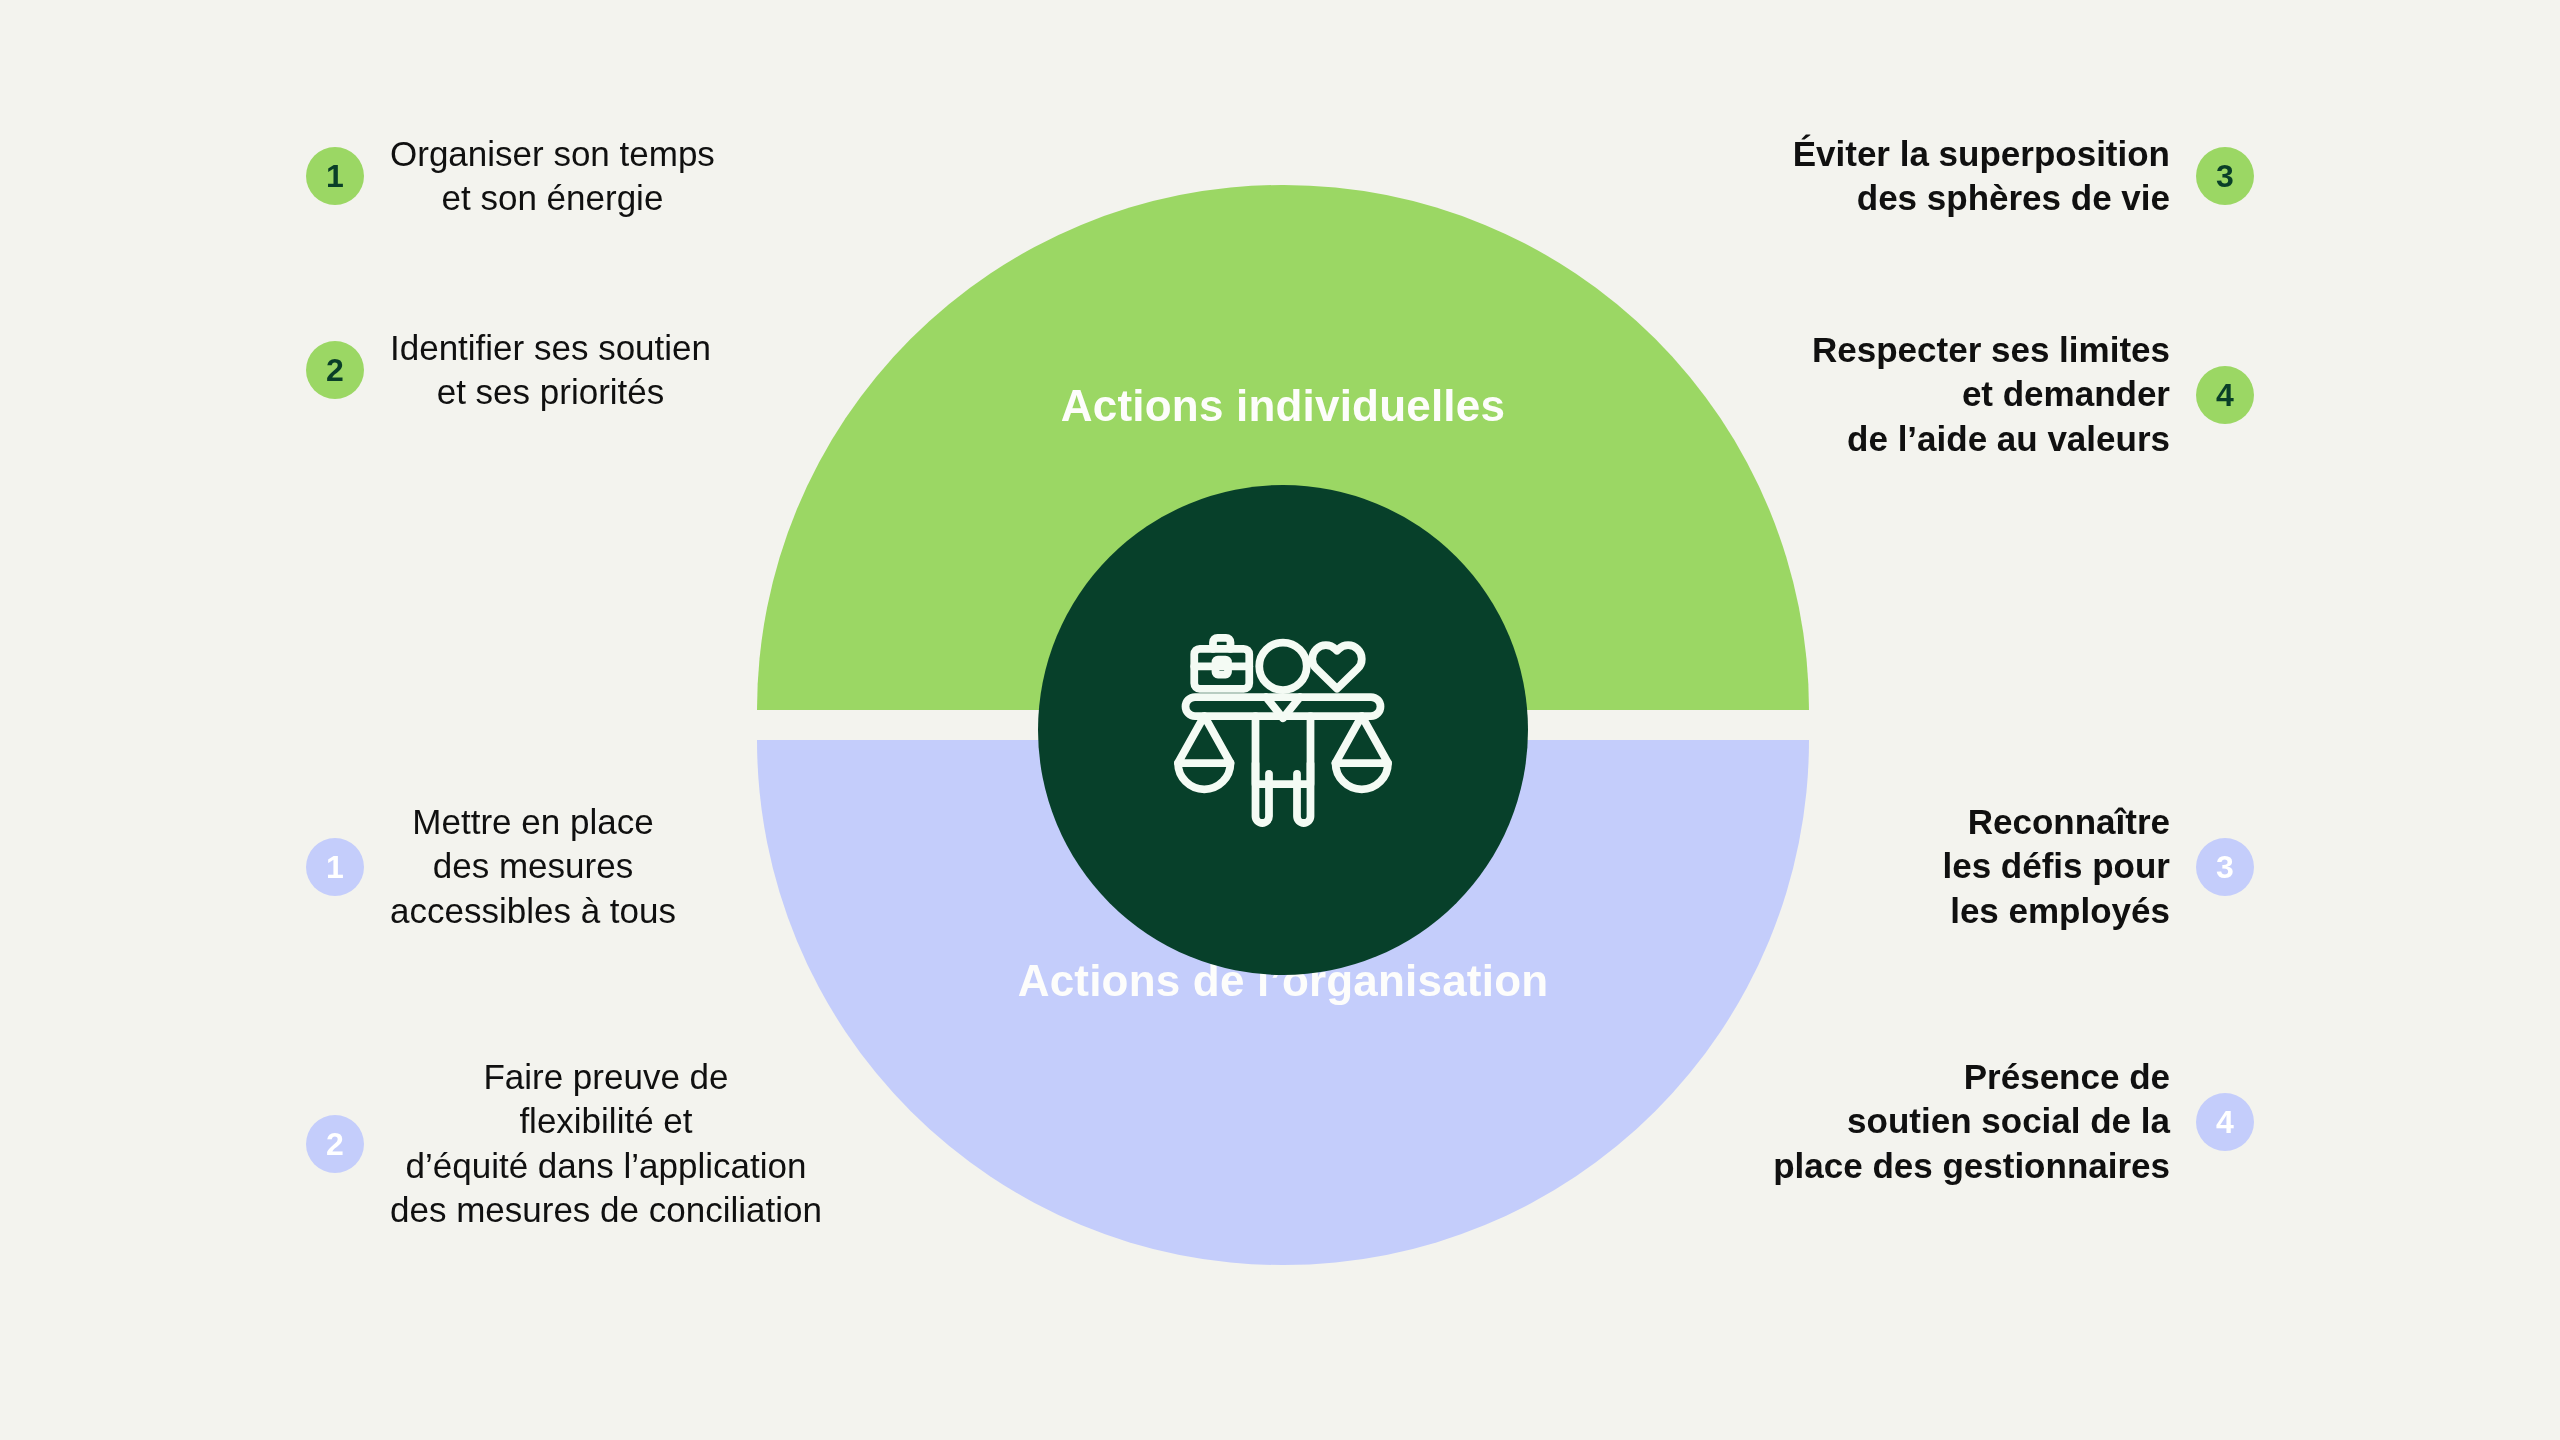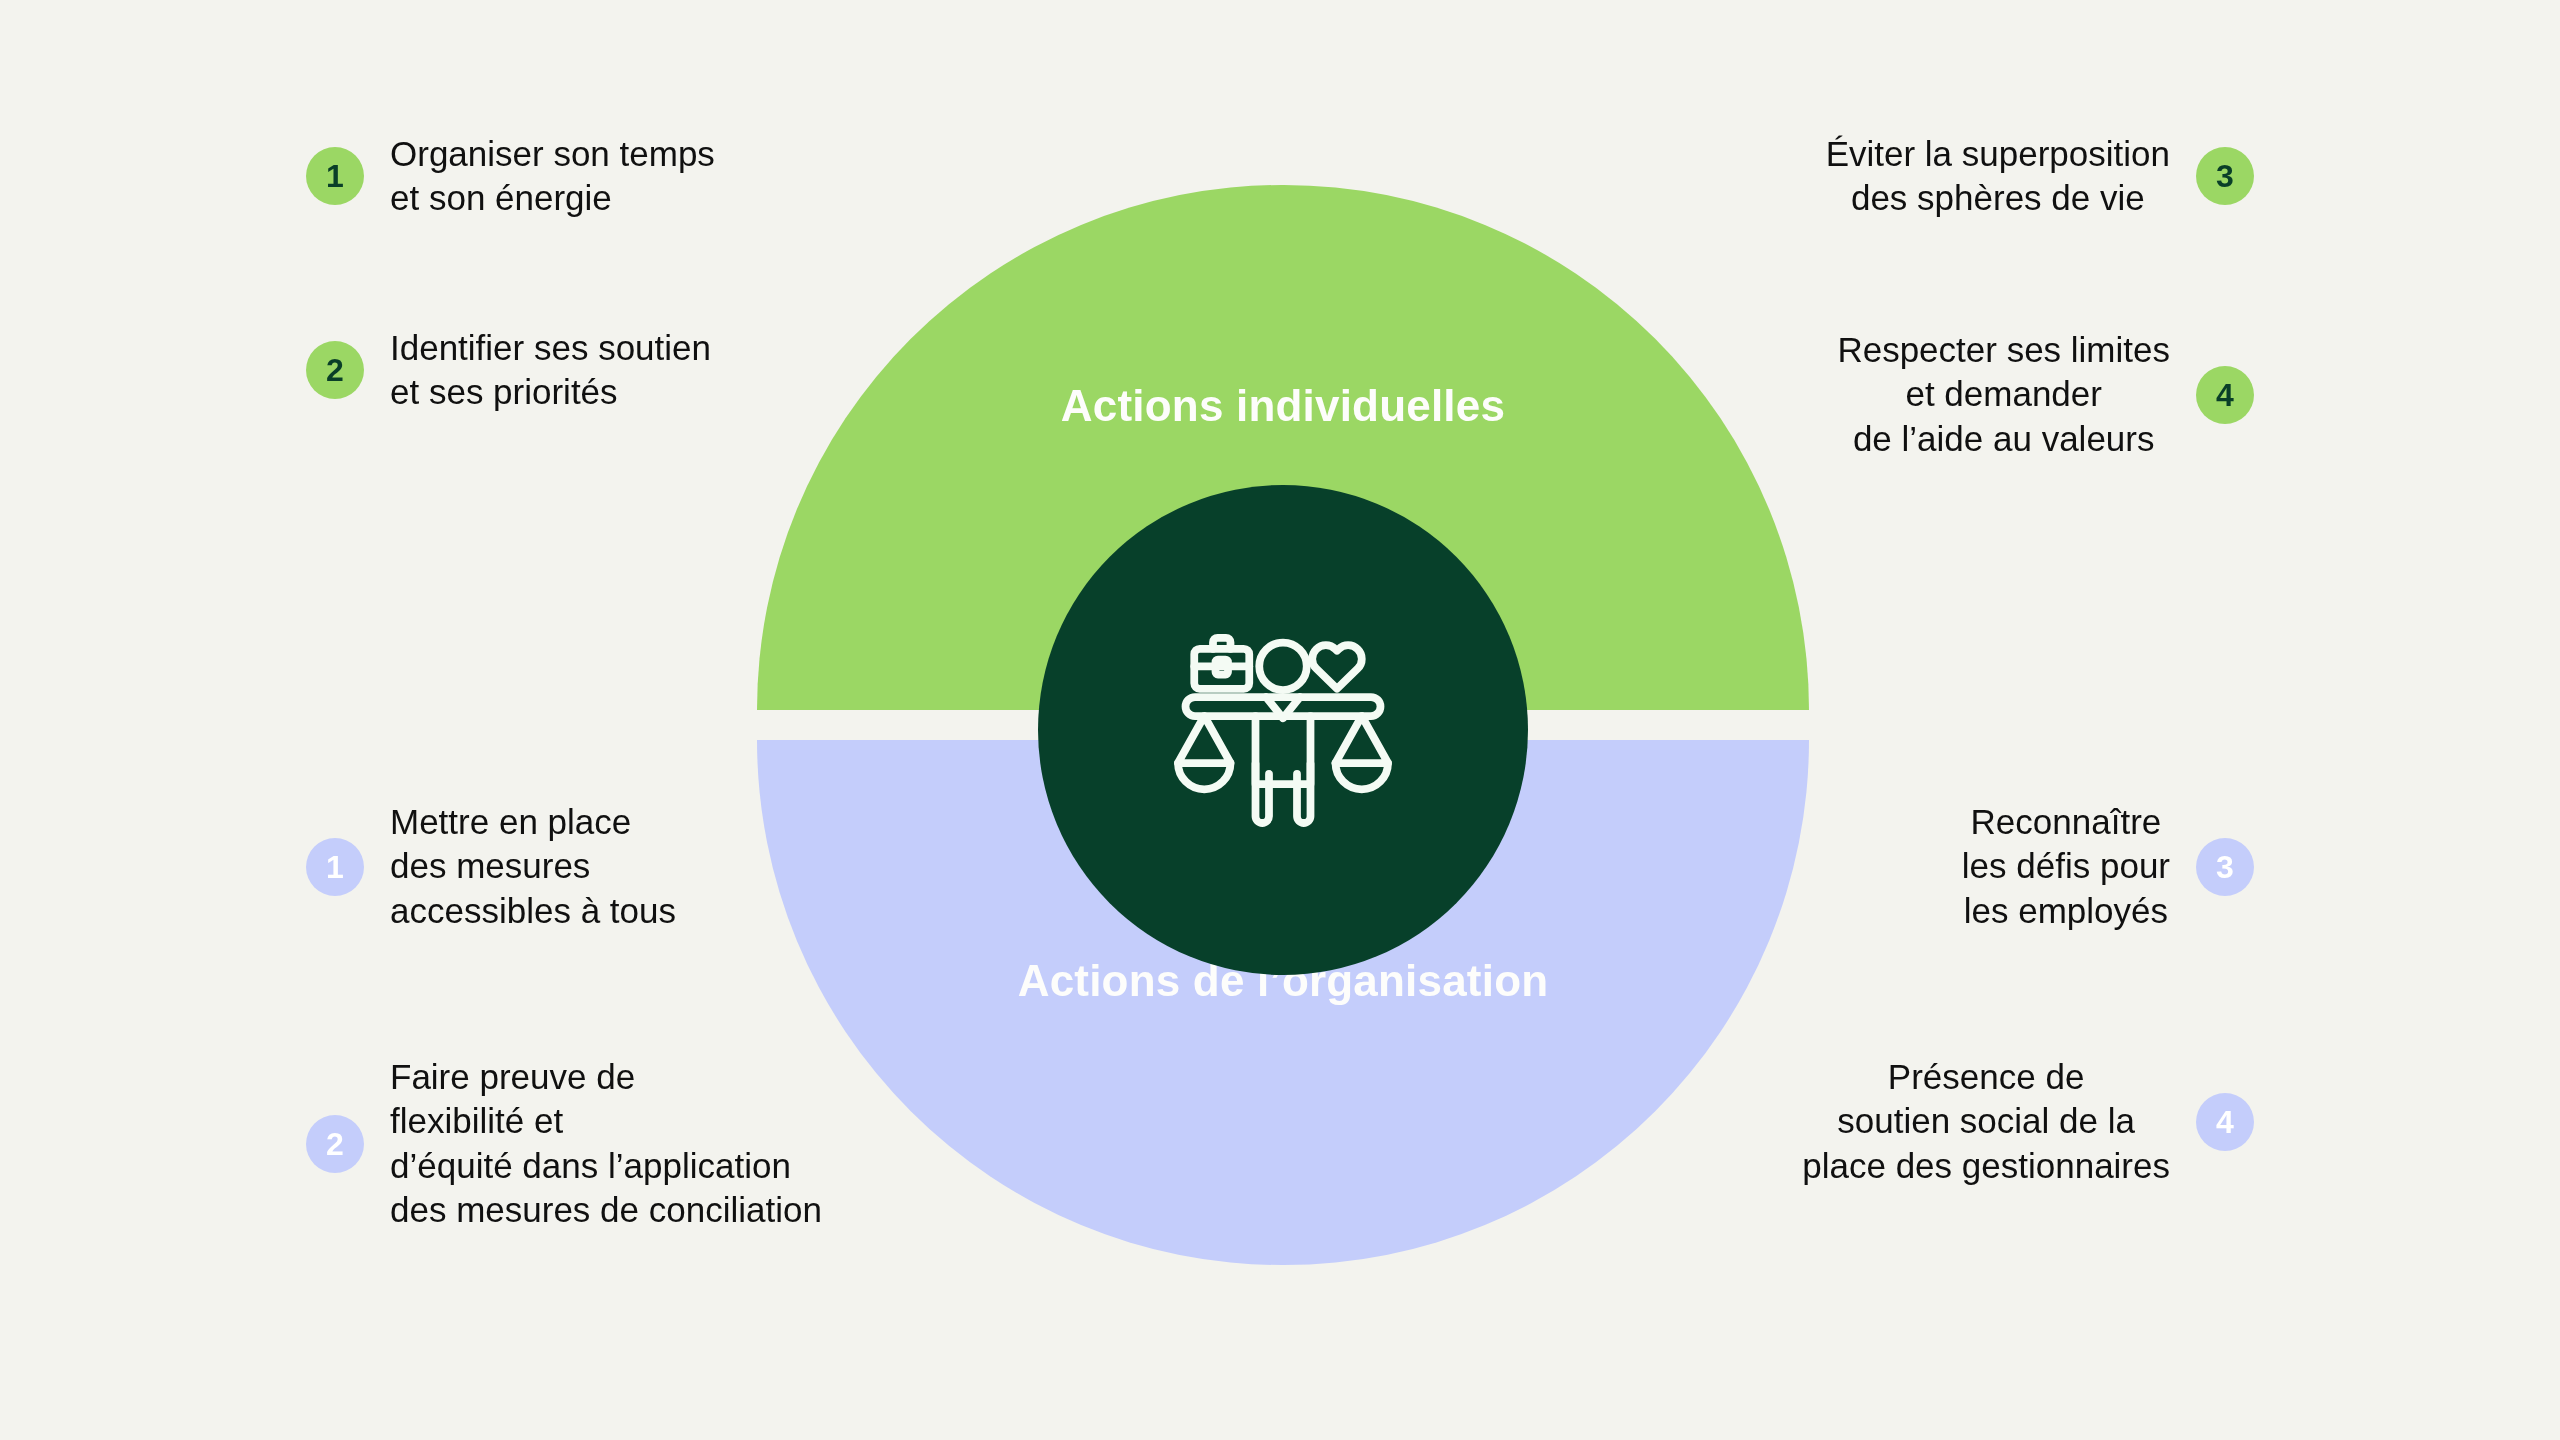--- a/index.html
+++ b/index.html
@@ -102,22 +102,22 @@
   }
   .badge.green { background: #9bd764; color: #0a3f28; }
   .badge.blue  { background: #c4cdfb; color: #ffffff; }
 
   .item-text {
     color: #101010;
     font-size: 35px;
     line-height: 1.27;
     white-space: pre-line;
   }
-  .item.left  .item-text { text-align: left; }
-  .item.right .item-text { text-align: center; }
+  .item.left  .item-text { text-align: center; }
+  .item.right .item-text { text-align: right; font-weight: bold; }
 
   
   #item-ind-1 { top: 132px;  left: 306px; }
   #item-ind-2 { top: 326px;  left: 306px; }
   #item-org-1 { top: 800px;  left: 306px; }
   #item-org-2 { top: 1055px; left: 306px; }
 
   
   #item-ind-3 { top: 132px;  right: 306px; }
   #item-ind-4 { top: 328px;  right: 306px; }

